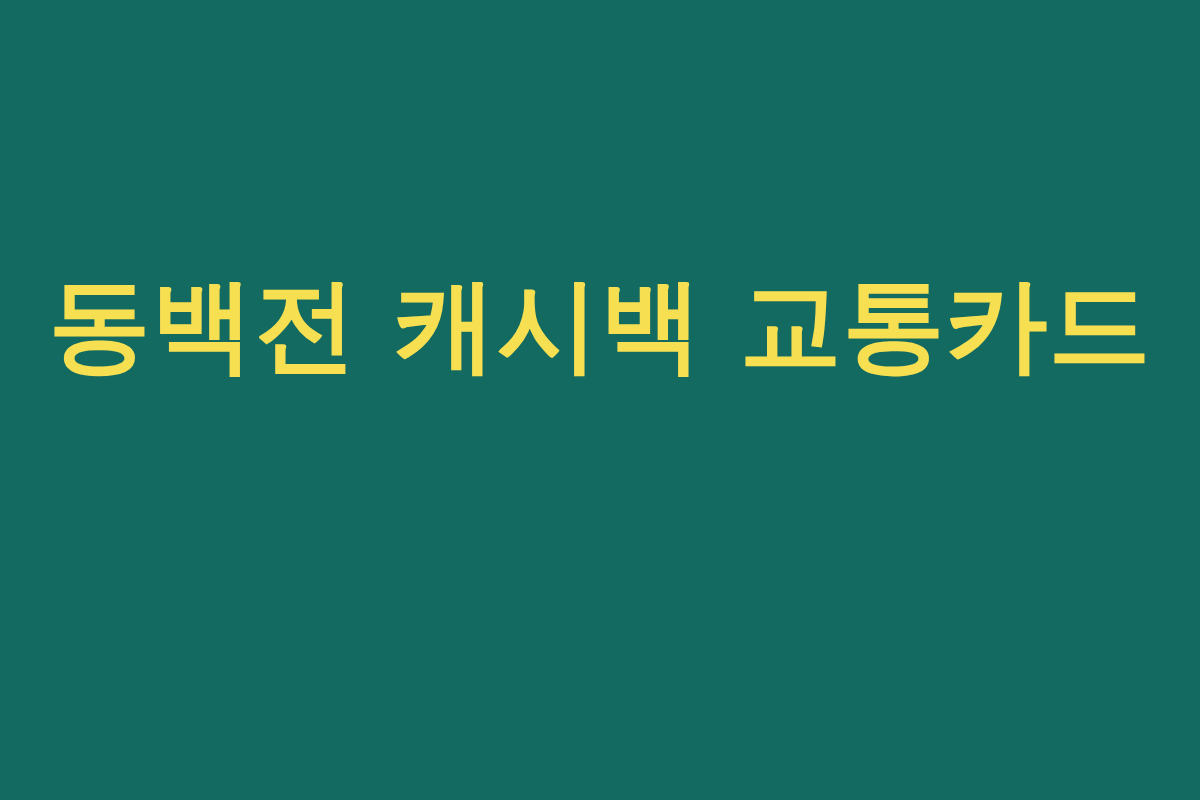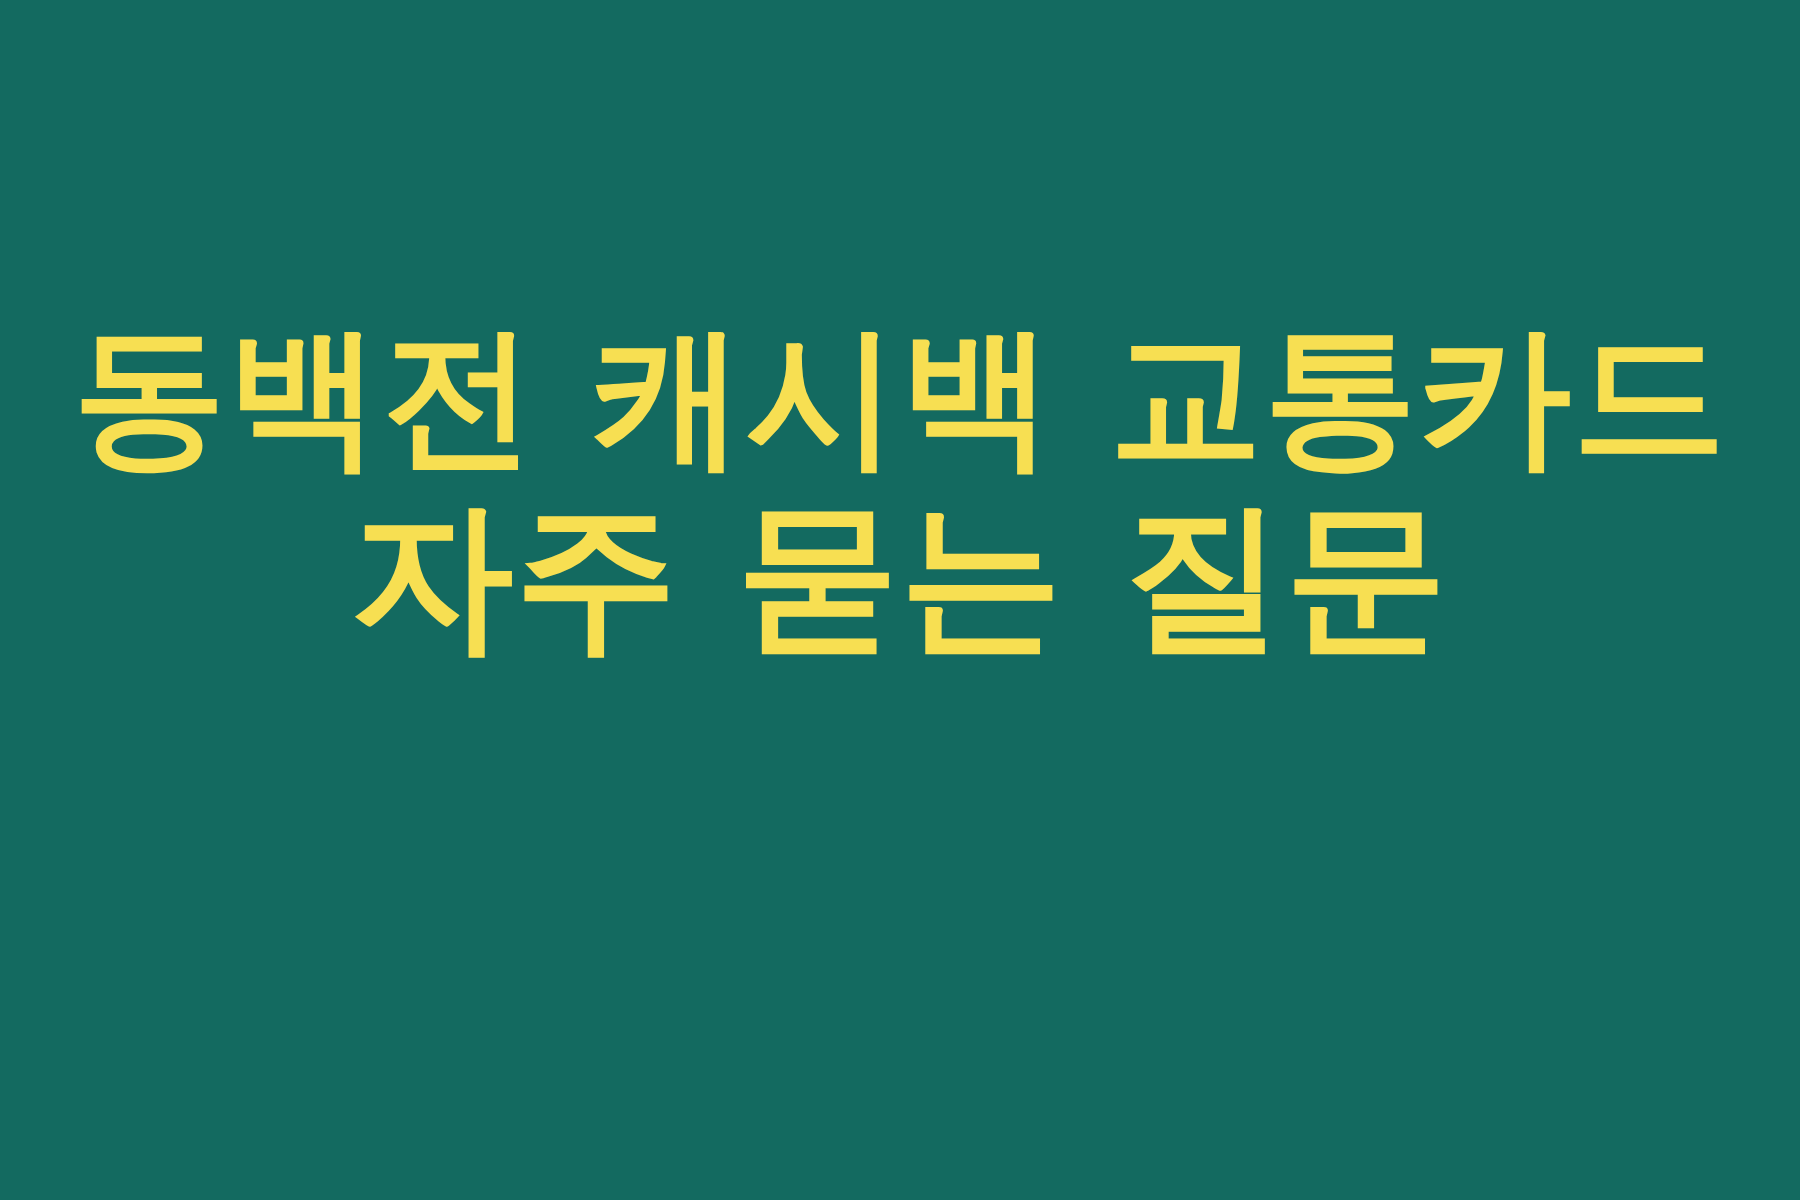--- a/index.html
+++ b/index.html
@@ -61,16 +61,15 @@
 </style>
 </head>
 <body>
 
 <div id="banner" style="background: rgb(19, 106, 96);">
 
   <div id="title-block">
 
     <span class="title-line" id="title-line-1" style="color: rgb(247, 223, 82); font-size: 102px;">동백전 캐시백 교통카드</span>
 
-    <span class="title-line" id="title-line-2" style="color: rgb(247, 223, 82);">자주 묻는 질문</span>
 
   </div>
 </div>
 
 </body></html>

